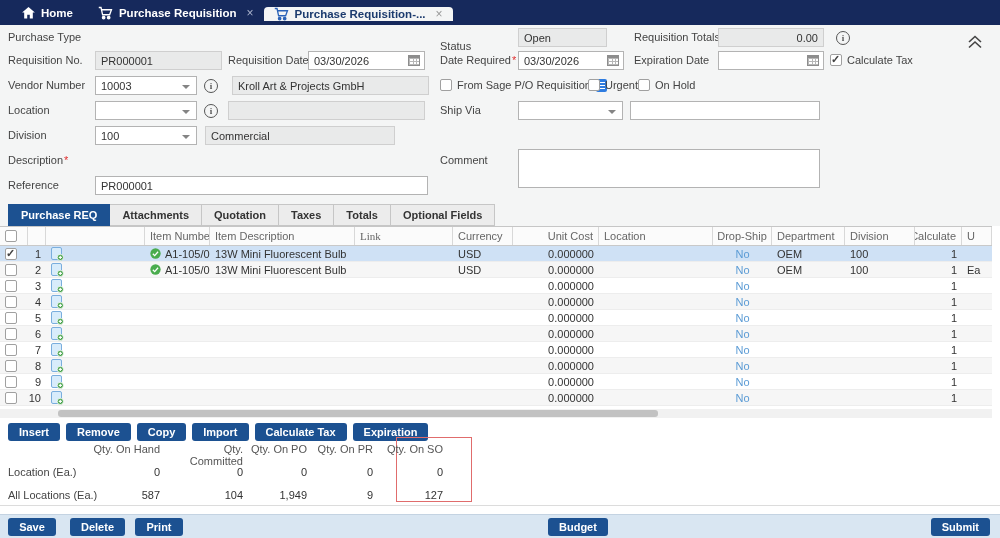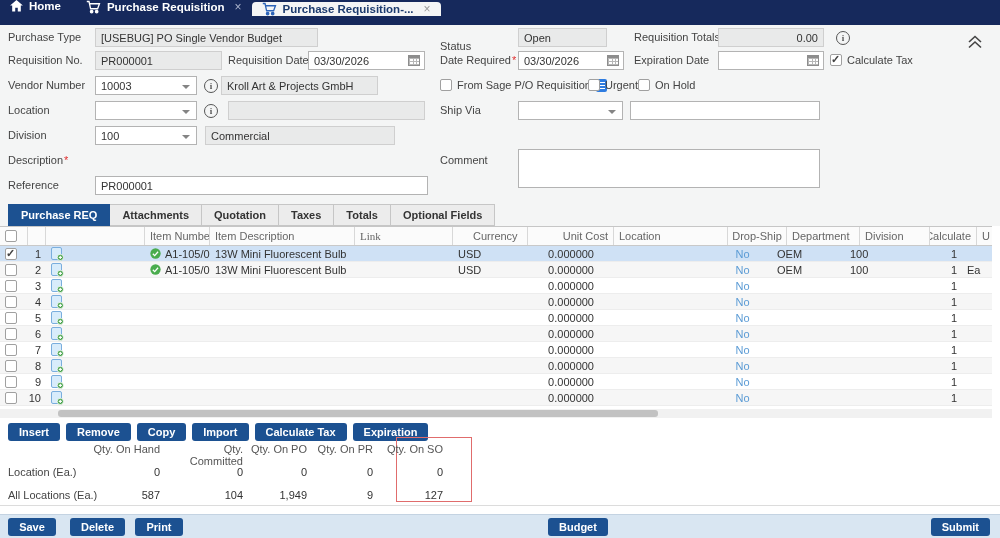--- a/index.html
+++ b/index.html
@@ -2,21 +2,21 @@
 <html><head>
 <meta charset="utf-8">
 <style>
   * { margin:0; padding:0; box-sizing:border-box; }
   body { font-family:"Liberation Sans", sans-serif; background:#ddd; }
   #root { position:relative; width:1000px; height:538px; background:#fff; overflow:hidden;
           font-family:"Liberation Sans", sans-serif; font-size:11px; color:#333; }
 
   
   .tabbar { position:absolute; top:0; left:0; right:0; height:25px; background:var(--navy,#16295c);
-            display:flex; align-items:flex-start; }
+            display:flex; align-items:center;padding-left:12px; }
   .home { display:flex; align-items:center; gap:6px; color:#fff; font-weight:bold; font-size:11.5px;
           padding:0 14px 0 10px; cursor:pointer; }
   .tb-sep { width:1px; background:#44517e; margin:5px 0; }
   .ttab { display:flex; align-items:center; gap:6px; color:#fff; font-weight:bold; font-size:11.5px;
           padding:0 10px; cursor:pointer; }
   .ttab .x { color:#aab3cc; font-weight:normal; font-size:12px; margin-left:4px; }
   .ttab.active { background:#f4f5f5; color:#1c3b6e; border-radius:4px 4px 0 0; margin-top:2px; }
   .ttab.active .x { color:#999; }
   .cart-ic { display:inline-flex; }
 
@@ -128,21 +128,20 @@
         </svg>
       </span>
       <span>Purchase Requisition-...</span>
       <span class="x">×</span>
     </div>
   </div>
 
   <div class="formarea">
 
     <div class="fl" style="left:8px;top:3px">Purchase Type</div>
-    <div class="fi dis" style="left:95px;top:3px;width:223px">[USEBUG] PO Single Vendor Budget</div>
     <div class="fl" style="left:440px;top:12px">Status</div>
     <div class="fi dis" style="left:518px;top:3px;width:89px">Open</div>
     <div class="fl" style="left:634px;top:3px">Requisition Totals</div>
     <div class="fi dis num" style="left:718px;top:3px;width:106px">0.00</div>
     <div class="info" style="left:836px;top:6px"></div>
     <div class="collapse">
       <svg width="18" height="14" viewBox="0 0 18 14" fill="none" stroke="#444" stroke-width="1.6">
         <path d="M3 7 L9 1.5 L15 7"></path>
           <path d="M3 12.5 L9 7 L15 12.5"></path>
       </svg>
@@ -166,21 +165,21 @@
       <span class="cal"></span>
     </div>
     <div class="cbrow" style="left:830px;top:27px">
       <span class="cb checked"></span>
       <span>Calculate Tax</span>
     </div>
 
     <div class="fl" style="left:8px;top:51px">Vendor Number</div>
     <div class="fi dd" style="left:95px;top:51px;width:102px">10003</div>
     <div class="info" style="left:204px;top:54px"></div>
-    <div class="fi dis" style="left:221px;top:51px;width:157px">Kroll Art &amp; Projects GmbH</div>
+    <div class="fi dis" style="left:232px;top:51px;width:197px">Kroll Art &amp; Projects GmbH</div>
     <div class="cbrow" style="left:440px;top:52px">
       <span class="cb"></span>
       <span>From Sage P/O Requisition</span>
       <span class="sagedoc"></span>
     </div>
     <div class="cbrow" style="left:588px;top:52px">
       <span class="cb"></span>
       <span>Urgent</span>
     </div>
     <div class="cbrow" style="left:638px;top:52px">
@@ -220,21 +219,21 @@
   <div class="grid">
       <div class="grow hdr">
         <div class="gc" style="width: 28px;">
           <span class="cb"></span>
         </div>
         <div class="gc r" style="width: 18px;"></div>
         <div class="gc" style="width: 99px;"></div>
         <div class="gc" style="width: 65px;">Item Number</div>
         <div class="gc" style="width: 145px;">Item Description</div>
         <div class="gc" style="width: 98px; font-family: Liberation Serif, serif;">Link</div>
-        <div class="gc" style="width: 60px; margin-left: 15px;">Currency</div>
+        <div class="gc" style="width: 60px;">Currency</div>
         <div class="gc r" style="width: 86px;">Unit Cost</div>
         <div class="gc" style="width: 114px;">Location</div>
         <div class="gc c" style="width: 59px;">Drop-Ship</div>
         <div class="gc" style="width: 73px;">Department</div>
         <div class="gc" style="width: 70px;">Division</div>
         <div class="gc r" style="width: 47px;">Calculate</div>
         <div class="gc" style="width: 30px;">U</div>
       </div>
       <div class="grow sel">
         <div class="gc" style="width: 28px;">

